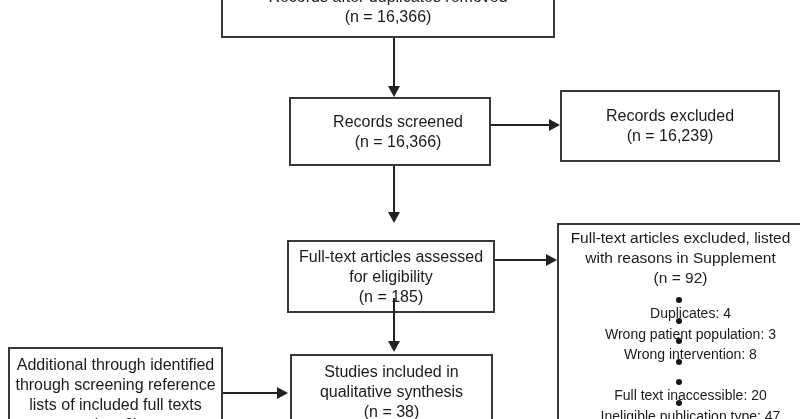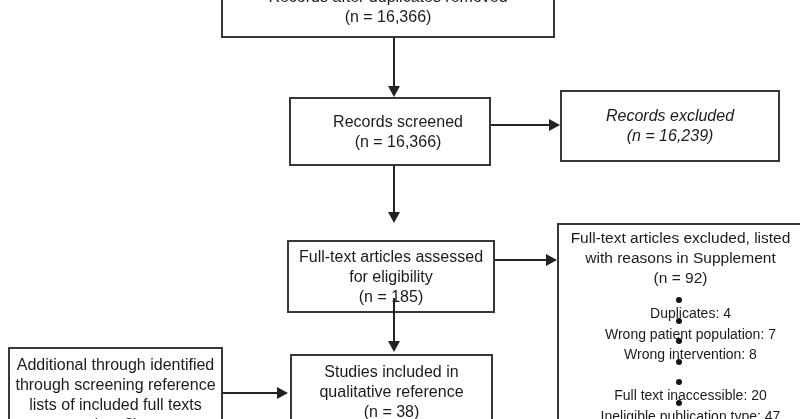--- a/index.html
+++ b/index.html
@@ -8,21 +8,21 @@
     overflow:hidden;font-family:"Liberation Sans",sans-serif;color:#1b1b1b;margin-left:7px;
   }
   .box{
     position:absolute;background:#ffffff;border:2px solid #383838;box-sizing:border-box;
     display:flex;flex-direction:column;align-items:center;justify-content:center;
     text-align:center;font-size:16px;line-height:20px;
   }
   .box .ln{width:100%;}
   .b-dup{left:214px;top:-24px;width:334px;height:62px;}
   .b-scr{left:282px;top:97px;width:202px;height:69px;padding-left:16px;}
-  .b-exc{left:553px;top:90px;width:220px;height:72px;font-style:italic;}
+  .b-exc{left:553px;top:90px;width:220px;height:72px;}
   .b-ft {left:280px;top:240px;width:208px;height:73px;}
   .b-fte{left:550px;top:223px;width:247px;height:206px;justify-content:flex-start;padding-top:3px;font-size:15.5px;}
   .b-add{left:1px;top:347px;width:215px;height:92px;justify-content:flex-start;padding-top:6px;}
   .b-stu{left:283px;top:354px;width:203px;height:75px;justify-content:flex-start;padding-top:6px;}
   .bullets{margin-top:9px;width:100%;}
   .bullet{
     display:flex;align-items:center;height:20.5px;padding-left:20px;
     font-size:14px;line-height:20.5px;text-align:left;white-space:nowrap;flex-direction:column;
   }
   .dot{width:6px;height:6px;border-radius:50%;background:#141414;margin-right:24px;flex:none;}
@@ -63,21 +63,21 @@
     <div class="ln">Full-text articles excluded, listed</div>
     <div class="ln">with reasons in Supplement</div>
     <div class="ln">(n = 92)</div>
     <div class="bullets">
       <div class="bullet">
         <span class="dot"></span>
         <span>Duplicates: 4</span>
       </div>
       <div class="bullet">
         <span class="dot"></span>
-        <span>Wrong patient population: 7</span>
+        <span>Wrong patient population: 3</span>
       </div>
       <div class="bullet">
         <span class="dot"></span>
         <span>Wrong intervention: 8</span>
       </div>
       <div class="bullet">
         <span class="dot"></span>
       </div>
       <div class="bullet">
         <span class="dot"></span>
@@ -92,21 +92,21 @@
 
   <div class="box b-add">
     <div class="ln">Additional through identified</div>
     <div class="ln">through screening reference</div>
     <div class="ln">lists of included full texts</div>
     <div class="ln">(n = 3)</div>
   </div>
 
   <div class="box b-stu">
     <div class="ln">Studies included in</div>
-    <div class="ln">qualitative reference</div>
+    <div class="ln">qualitative synthesis</div>
     <div class="ln">(n = 38)</div>
   </div>
 
   <div class="vline" style="left:386px;top:38px;height:48px;"></div>
   <div class="ah-down" style="left:381px;top:86px;"></div>
 
   <div class="hline" style="left:484px;top:124px;width:58px;"></div>
   <div class="ah-right" style="left:542px;top:119px;"></div>
 
   <div class="vline" style="left:386px;top:166px;height:46px;"></div>

